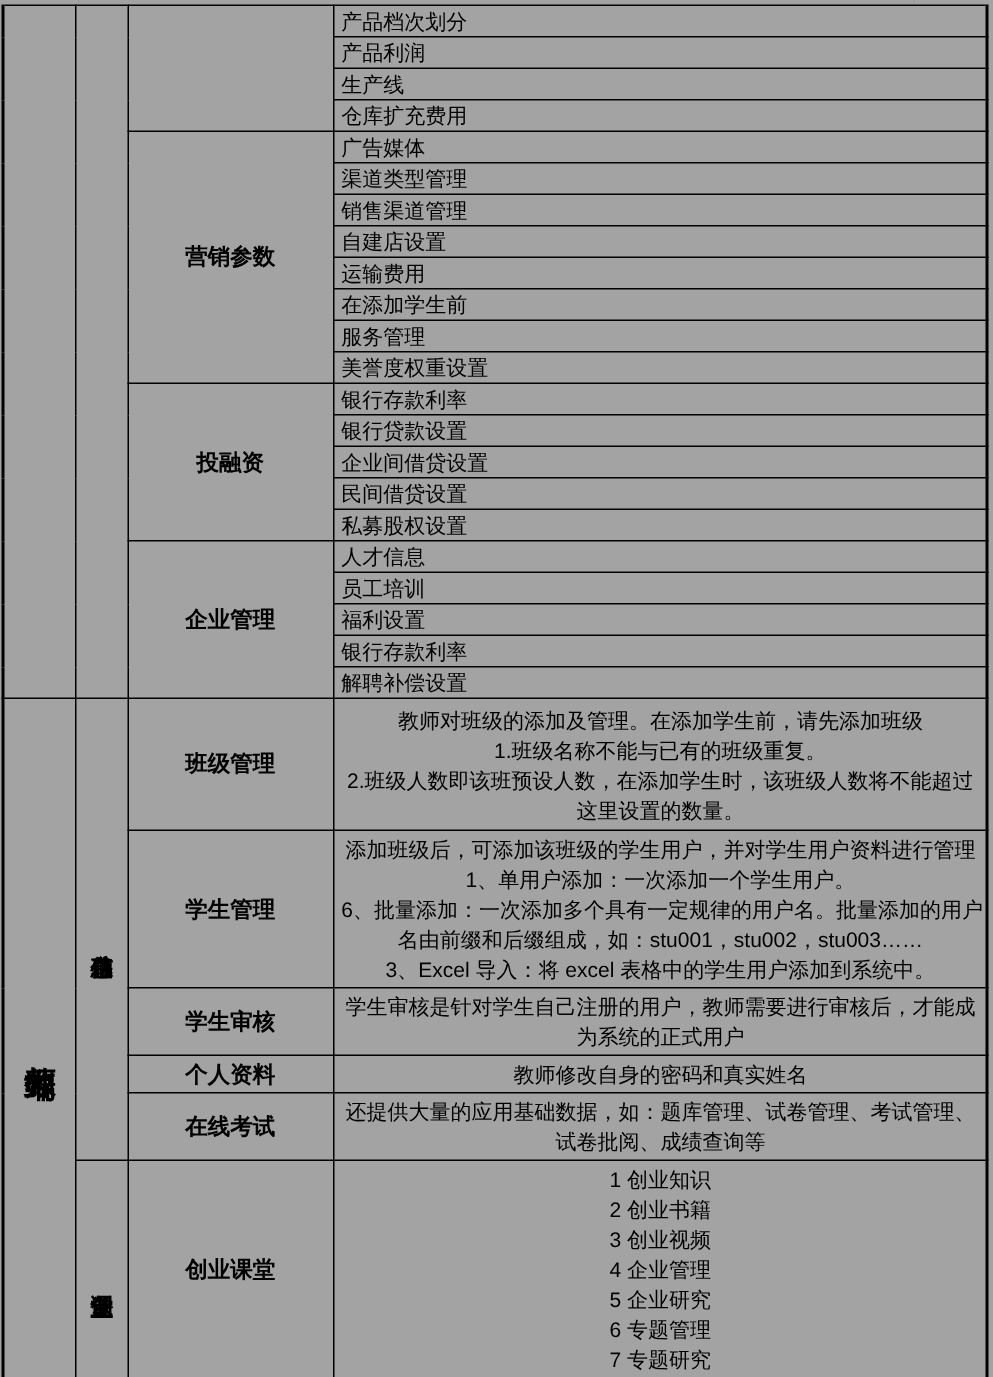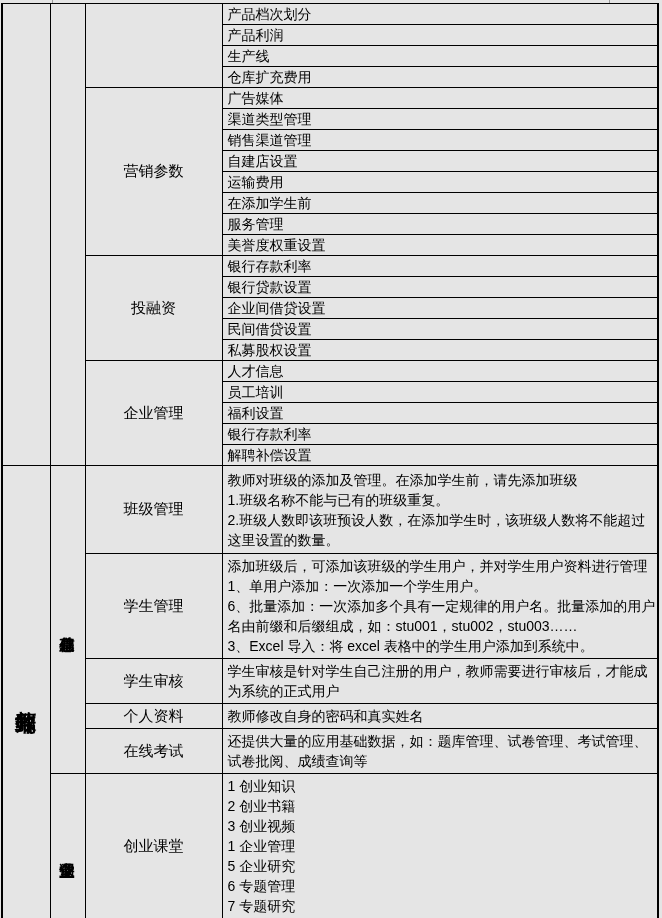--- a/index.html
+++ b/index.html
@@ -3,21 +3,21 @@
 <meta charset="utf-8">
 <style>
   * { margin: 0; padding: 0; box-sizing: border-box; }
   html, body { background: #ffffff; }
   body { font-family: "Liberation Sans", "DejaVu Sans", sans-serif; color: #000; }
 
   .page {
     position: relative;
     width: 662px;
     height: 918px;
-    background: #e5e5e5;
+    background: #a3a3a3;
     overflow: hidden;
   }
 
   
   .tick {
     position: absolute;
     top: 0;
     width: 1px;
     height: 4px;
     background: #9a9a9a;
@@ -57,27 +57,27 @@
   tr.r-chuangye { height: 143px; }
 
   td.item {
     padding: 0 4px 0 5px;
     text-align: left;
     line-height: 20px;
     white-space: nowrap;
   }
   td.group {
     text-align: center;
-    font-weight: normal;
+    font-weight: bold;
     font-size: 15px;
     padding: 0 2px;
   }
   td.desc {
     padding: 2px 4px 2px 5px;
-    text-align: left;
+    text-align: center;
   }
   td.desc .line {
     line-height: 20px;
     white-space: nowrap;
   }
 
   
   td.vcell { text-align: center; }
   .v-text {
     display: inline-block;
@@ -232,21 +232,21 @@
     </tr>
     <tr class="r-chuangye">
       <td class="vcell">
         <span class="v-text">创业课堂</span>
       </td>
       <td class="group">创业课堂</td>
       <td class="desc">
         <div class="line">1 创业知识</div>
         <div class="line">2 创业书籍</div>
         <div class="line">3 创业视频</div>
-        <div class="line">1 企业管理</div>
+        <div class="line">4 企业管理</div>
         <div class="line">5 企业研究</div>
         <div class="line">6 专题管理</div>
         <div class="line">7 专题研究</div>
       </td>
     </tr>
   </tbody>
     </table>
 </div>
 
 </body></html>

